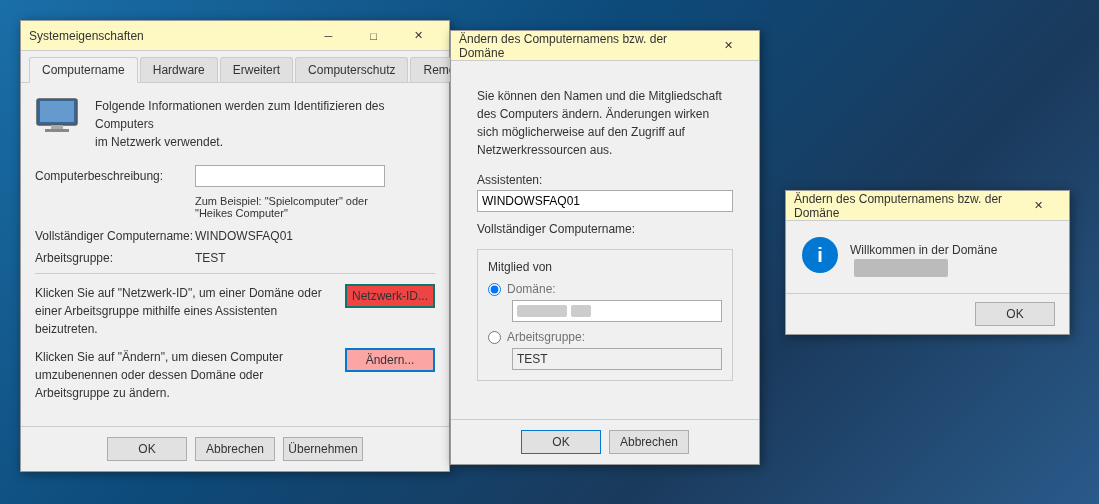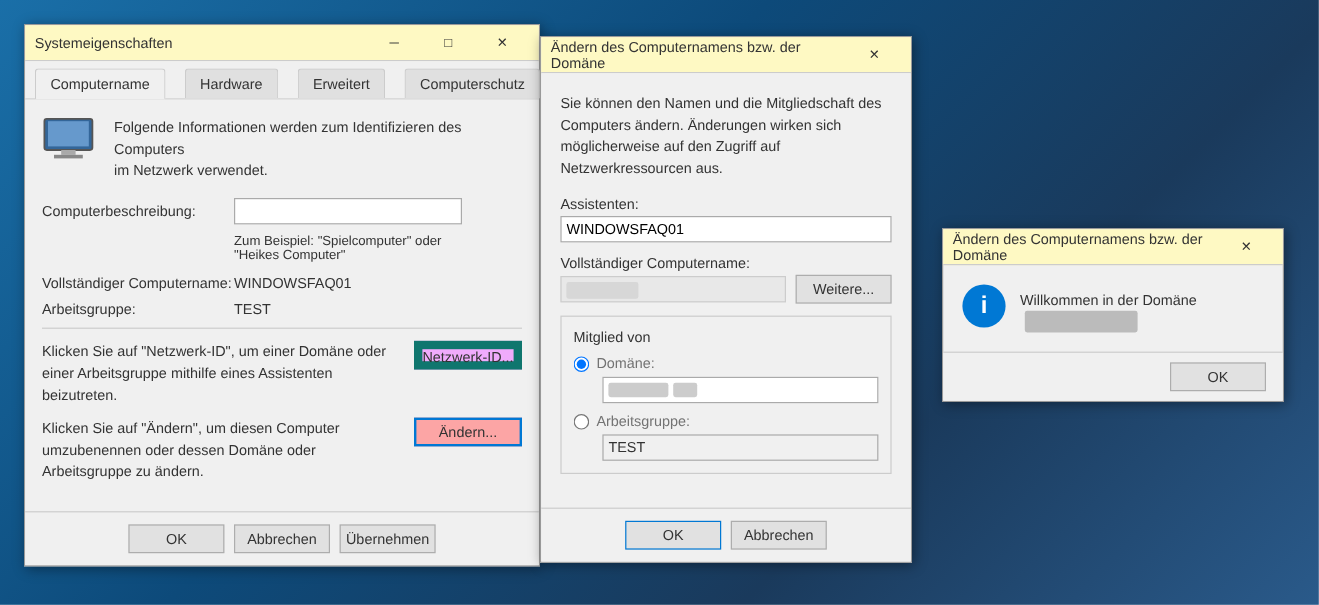--- a/index.html
+++ b/index.html
@@ -59,21 +59,20 @@
       left: 20px;
       top: 20px;
       width: 430px;
     }
 
     .tabs {
       display: flex;
       background: #f0f0f0;
       padding: 6px 8px 0;
       border-bottom: 1px solid #ccc;
-      gap: 14px;
     }
 
     .tab {
       padding: 5px 12px;
       border: 1px solid #ccc;
       border-bottom: none;
       background: #e0e0e0;
       cursor: pointer;
       font-size: 12px;
       margin-right: 2px;
@@ -167,22 +166,22 @@
       flex: 1;
       font-size: 12px;
       color: #333;
       line-height: 1.5;
       padding-right: 10px;
     }
 
     .action-btn {
       width: 90px;
       height: 24px;
-      background: #f0abfc;
-      border: 7px solid #0f766e;
+      background: #ef4444;
+      border: 2px solid #0f766e;
       cursor: pointer;
       font-size: 12px;
       color: #333;
       flex-shrink: 0;
     }
 
     .action-btn.primary {
       background: #fca5a5;
       border: 2px solid #0078d4;
     }
@@ -207,21 +206,21 @@
     }
 
     
     .dialog1 {
       left: 450px;
       top: 30px;
       width: 310px;
     }
 
     .dialog-content {
-      padding: 16px;
+      padding: 26px;
       background: #f0f0f0;
     }
 
     .dialog-desc {
       font-size: 12px;
       color: #333;
       line-height: 1.5;
       margin-bottom: 14px;
     }
 
@@ -451,26 +450,20 @@
   <div class="dialog-content">
     <p class="dialog-desc">Sie können den Namen und die Mitgliedschaft des Computers ändern. Änderungen wirken sich möglicherweise auf den Zugriff auf Netzwerkressourcen aus.</p>
 
     <div class="field-group">
       <span class="field-label">Assistenten:</span>
       <input type="text" class="field-input" value="WINDOWSFAQ01" style="">
     </div>
 
     <div class="field-group clearfix">
       <span class="field-label">Vollständiger Computername:</span>
-      <div style="display:flex; align-items:center; gap:8px;">
-        <div style="flex:1; height:22px; background:#e8e8e8; border:1px solid #ccc;">
-          <span style="display:block; width:60px; height:14px; background:#ccc; margin:4px 4px; border-radius:2px; opacity:0.6;"></span>
-        </div>
-        <button class="weitere-btn" style="float:none; margin:0;">Weitere...</button>
-      </div>
     </div>
 
     <div class="mitglied-section">
       <div class="mitglied-title">Mitglied von</div>
 
       <div class="radio-row">
         <input type="radio" name="mitglied" id="domaene" checked="" style="">
         <label class="radio-label" for="domaene">Domäne:</label>
       </div>
       <div style="margin-left: 24px; margin-bottom: 8px;">

